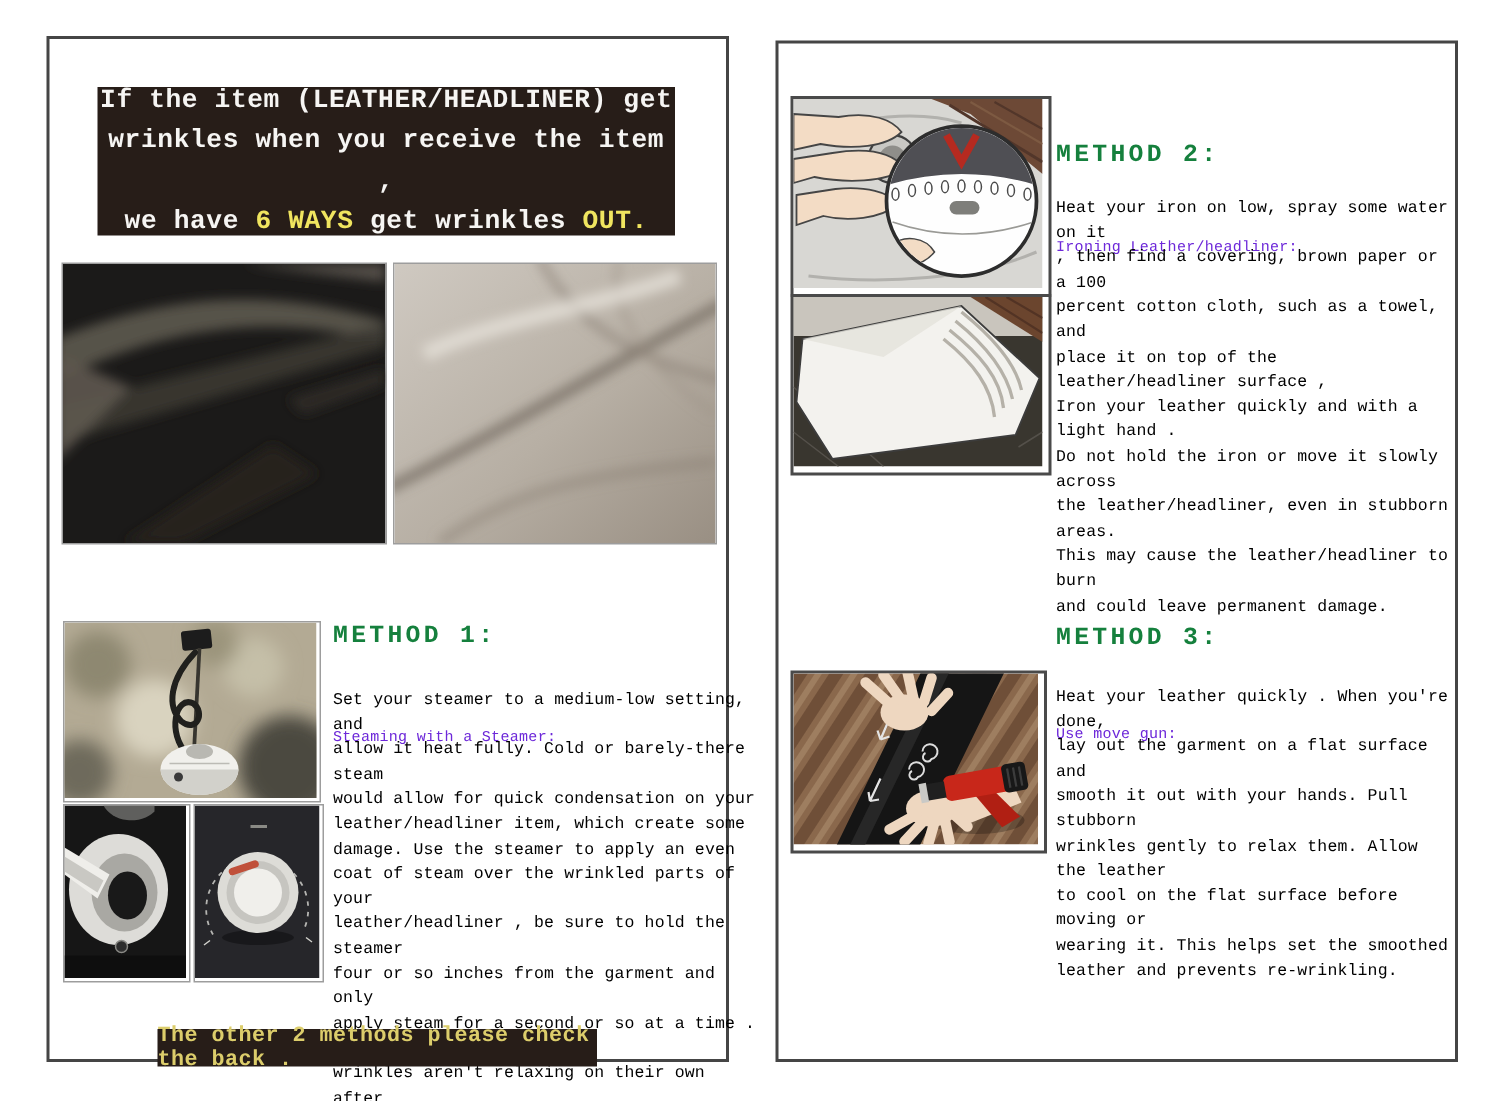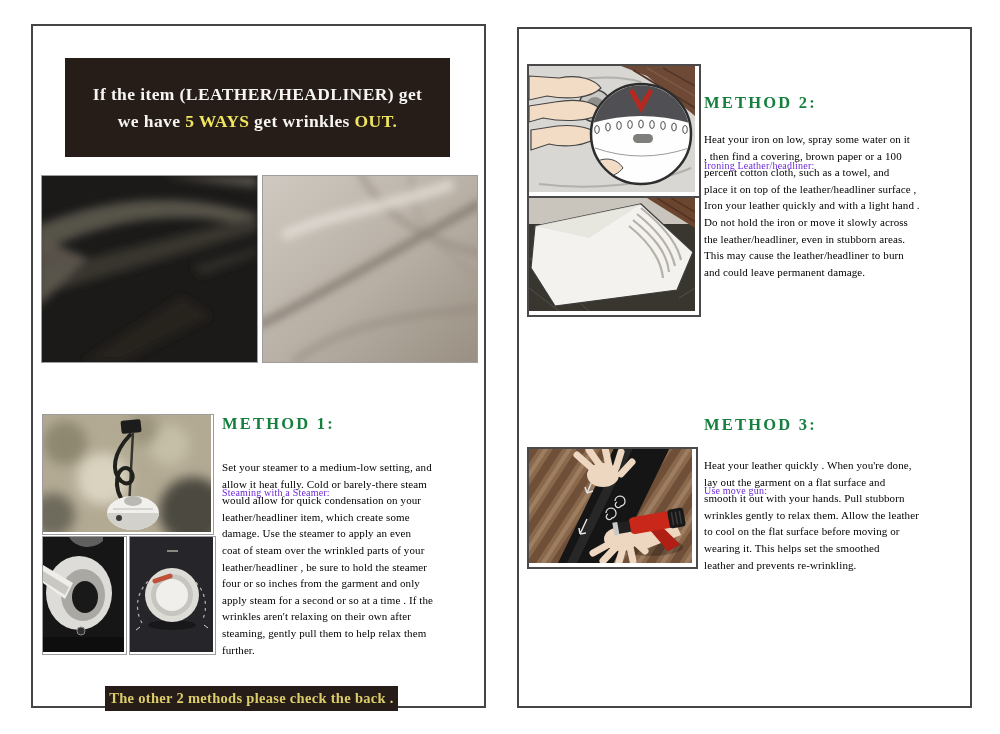--- a/index.html
+++ b/index.html
@@ -1,17 +1,17 @@
 <!DOCTYPE html>
 <html><head>
 <meta charset="utf-8">
 <style>
   html,body{margin:0;padding:0;background:#ffffff;}
   .page{position:relative;width:1000px;height:734px;background:#ffffff;overflow:hidden;
-        font-family:Liberation Serif, serif;}
+        font-family:Liberation Mono, monospace;}
   .panel{position:absolute;background:#fff;border:2px solid #454545;box-sizing:border-box;}
   .panel-left{left:31px;top:24px;width:455px;height:684px;}
   .panel-right{left:517px;top:27px;width:455px;height:681px;}
   .abs{position:absolute;}
   .banner{background:#271d18;color:#f6f5f3;display:flex;flex-direction:column;
           align-items:center;justify-content:center;text-align:center;
           font-weight:bold;font-size:17.5px;line-height:27px;letter-spacing:.4px;}
   .hl{color:#f0e55f;}
   .footer-banner{background:#271d18;color:#dccd6b;font-size:14.5px;font-weight:600;
           display:flex;align-items:center;justify-content:center;letter-spacing:.3px;}
@@ -24,21 +24,22 @@
 </style>
 </head>
 <body>
 
 <div class="page">
 
   <div class="panel panel-left">
 
     <div class="banner abs" style="left:32px;top:32px;width:385px;height:99px;">
       <div>If the item (LEATHER/HEADLINER) get</div>
-      <div><span>we have </span><span class="hl">5 WAYS</span><span> get wrinkles </span><span class="hl">OUT.</span></div>
+      <div>wrinkles when you receive the item ,</div>
+      <div><span>we have </span><span class="hl">6 WAYS</span><span> get wrinkles </span><span class="hl">OUT.</span></div>
     </div>
 
     <div class="ph abs" style="left:8px;top:149px;width:215px;height:186px;">
       <svg width="215" height="186" viewBox="0 0 215 186">
         <defs>
             <filter id="la">
               <feGaussianBlur stdDeviation="4"></feGaussianBlur>
             </filter>
           </defs>
         <rect width="215" height="186" fill="#1b1a19"></rect>

